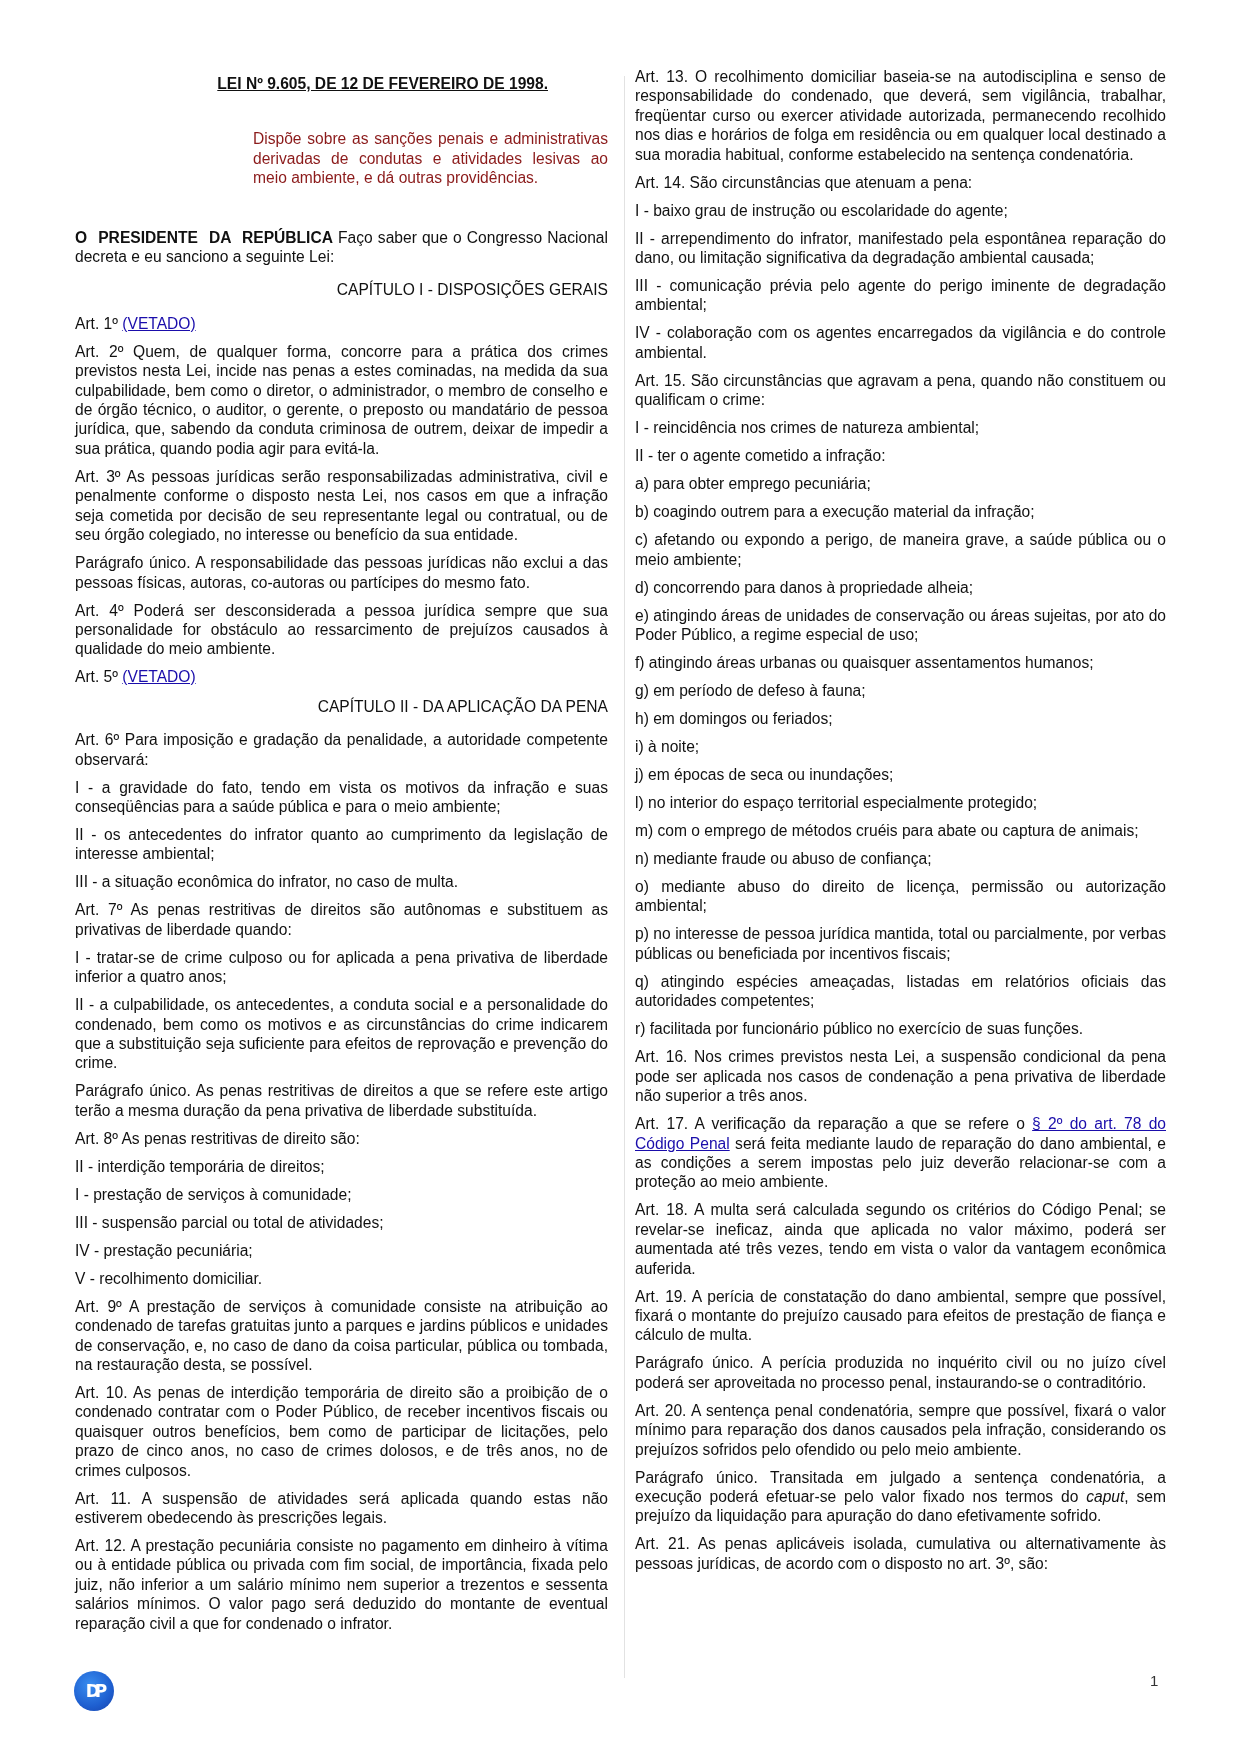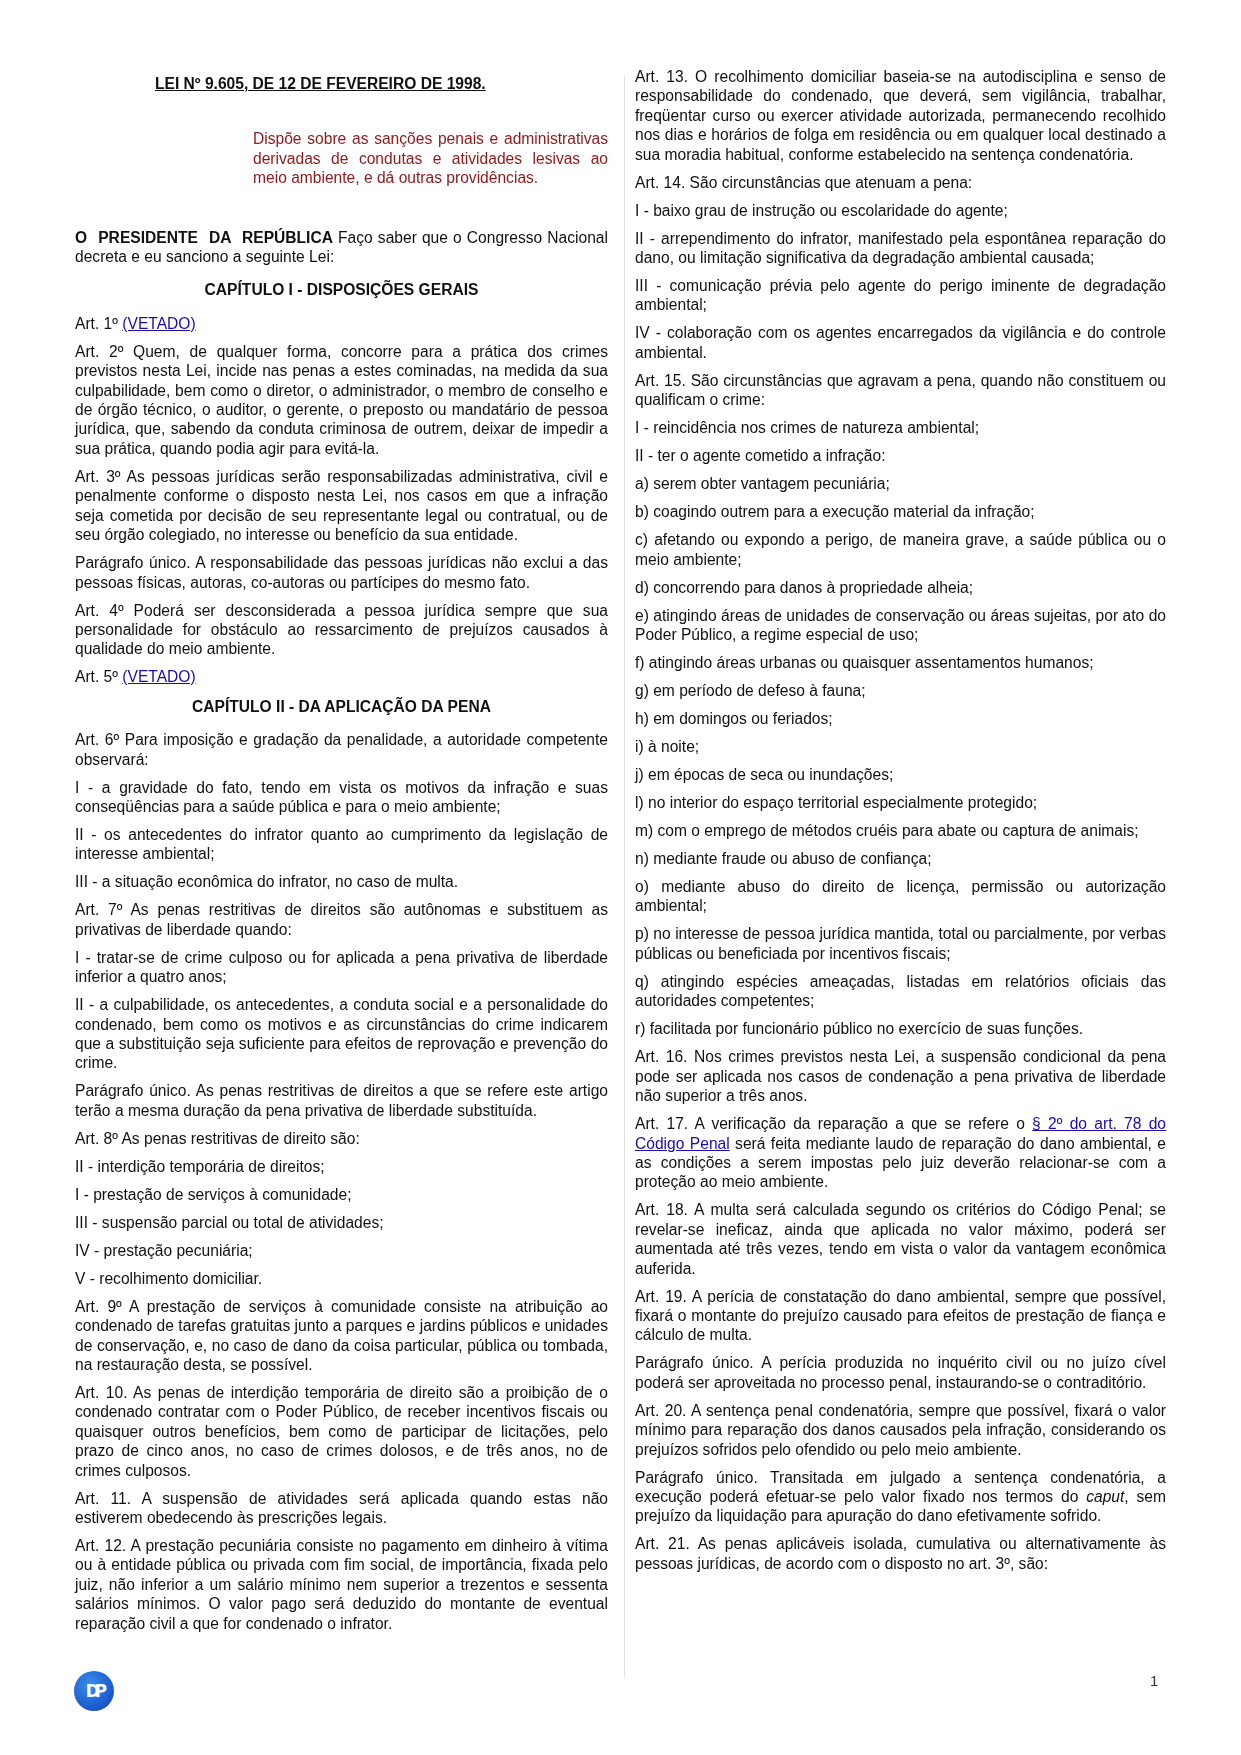--- a/index.html
+++ b/index.html
@@ -44,42 +44,42 @@
       width: 1px;
       height: 1602px;
       background: #e2e2e2;
     }
     p {
       margin: 0 0 8.6px 0;
     }
     .law-title {
       font-weight: bold;
       text-decoration: underline;
-      text-align: left;
+      text-align: right;
       margin: 0 0 4px 0;
       padding-left: 80px;
       padding-right: 60px;
     }
     .ementa {
       color: #8b1a1a;
       margin-left: 178px;
       margin-bottom: 40px;
       text-align: justify;
       margin-top: 36px;
     }
     .preamble {
       margin-bottom: 14px;
     }
     .preamble .bold {
       font-weight: bold;
       word-spacing: 6px;
     }
     .chapter {
-      font-weight: bold;
-      text-align: center;
+      font-weight: normal;
+      text-align: right;
       margin: 10px 0 14px 0;
     }
     a.link {
       color: #1a0dab;
       text-decoration: underline;
     }
     .caput {
       font-style: italic;
     }
     .logo {
@@ -164,21 +164,21 @@
 
     <p>Art. 14. São circunstâncias que atenuam a pena:</p>
     <p>I - baixo grau de instrução ou escolaridade do agente;</p>
     <p>II - arrependimento do infrator, manifestado pela espontânea reparação do dano, ou limitação significativa da degradação ambiental causada;</p>
     <p>III - comunicação prévia pelo agente do perigo iminente de degradação ambiental;</p>
     <p>IV - colaboração com os agentes encarregados da vigilância e do controle ambiental.</p>
 
     <p>Art. 15. São circunstâncias que agravam a pena, quando não constituem ou qualificam o crime:</p>
     <p>I - reincidência nos crimes de natureza ambiental;</p>
     <p>II - ter o agente cometido a infração:</p>
-    <p>a) serem obter vantagem pecuniária;</p>
+    <p>a) para obter emprego pecuniária;</p>
     <p>b) coagindo outrem para a execução material da infração;</p>
     <p>c) afetando ou expondo a perigo, de maneira grave, a saúde pública ou o meio ambiente;</p>
     <p>d) concorrendo para danos à propriedade alheia;</p>
     <p>e) atingindo áreas de unidades de conservação ou áreas sujeitas, por ato do Poder Público, a regime especial de uso;</p>
     <p>f) atingindo áreas urbanas ou quaisquer assentamentos humanos;</p>
     <p>g) em período de defeso à fauna;</p>
     <p>h) em domingos ou feriados;</p>
     <p>i) à noite;</p>
     <p>j) em épocas de seca ou inundações;</p>
     <p>l) no interior do espaço territorial especialmente protegido;</p>

